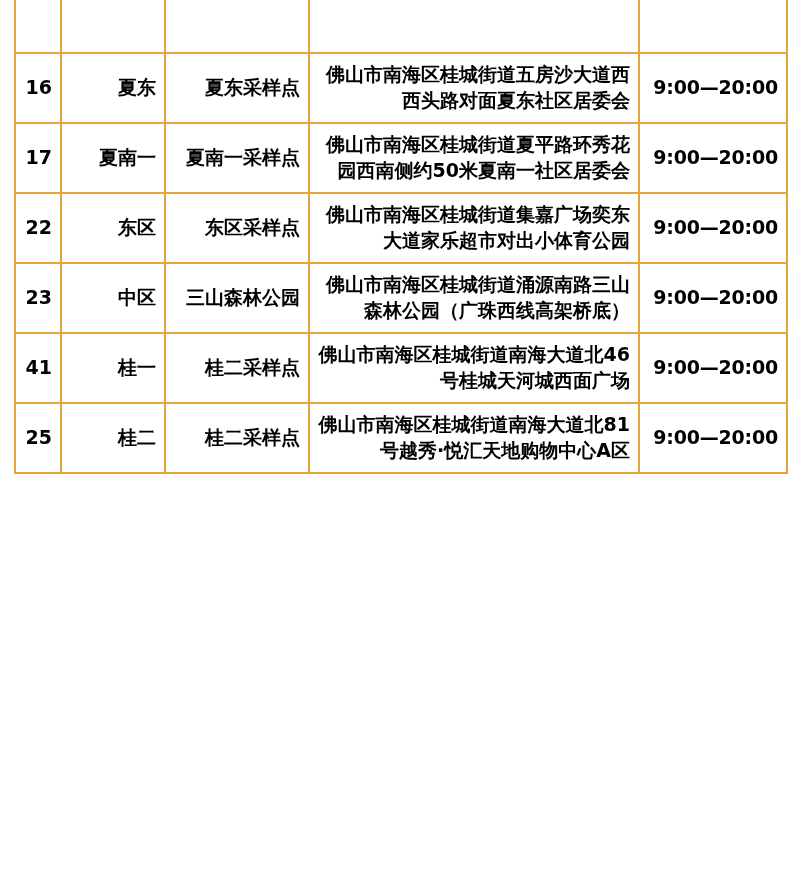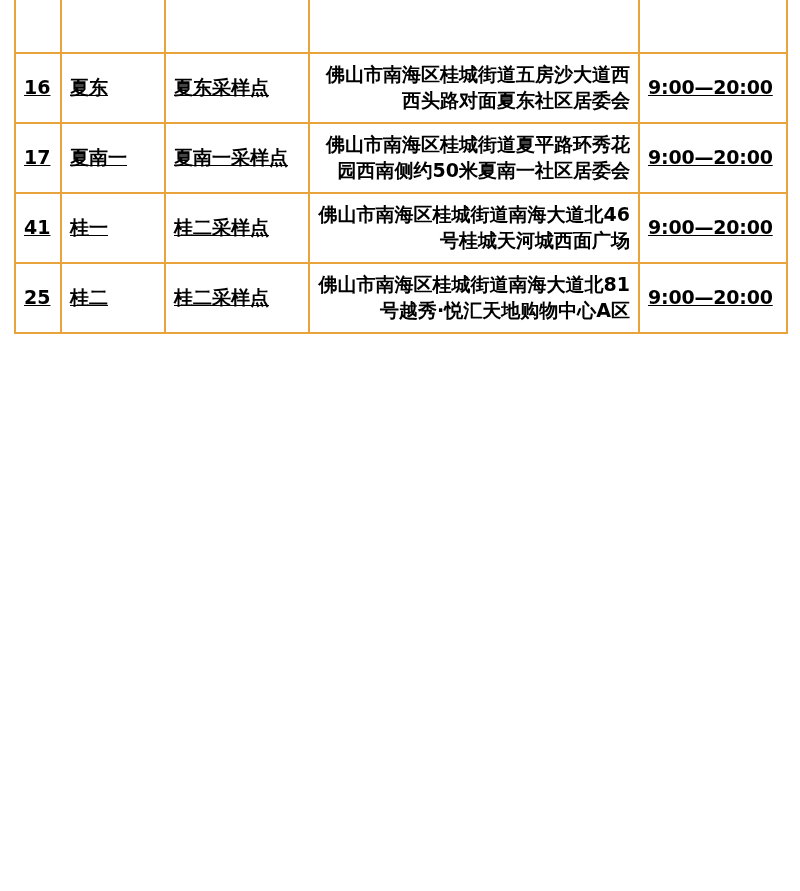--- a/index.html
+++ b/index.html
@@ -37,23 +37,22 @@
     border: 2px solid #e8a33d;
     padding: 6px 8px;
     vertical-align: middle;
     font-size: 19px;
     line-height: 1.35;
     font-weight: bold;
     height: 70px;
     box-sizing: border-box;
   }
   td.num, td.area, td.site, td.time {
-    text-align: left;
+    text-align: right;
     white-space: nowrap;
-    text-decoration: underline;
   }
   td.addr {
     text-align: right;
     padding-left: 10px;
     padding-right: 6px;
   }
   td.time {
     font-size: 18px;
     letter-spacing: -0.2px;
   }
@@ -90,20 +89,34 @@
         <td class="time">9:00—20:00</td>
       </tr>
       <tr>
         <td class="num">17</td>
         <td class="area">夏南一</td>
         <td class="site">夏南一采样点</td>
         <td class="addr">佛山市南海区桂城街道夏平路环秀花园西南侧约50米夏南一社区居委会</td>
         <td class="time">9:00—20:00</td>
       </tr>
       <tr>
+        <td class="num">22</td>
+        <td class="area">东区</td>
+        <td class="site">东区采样点</td>
+        <td class="addr">佛山市南海区桂城街道集嘉广场奕东大道家乐超市对出小体育公园</td>
+        <td class="time">9:00—20:00</td>
+      </tr>
+      <tr>
+        <td class="num">23</td>
+        <td class="area">中区</td>
+        <td class="site">三山森林公园</td>
+        <td class="addr">佛山市南海区桂城街道涌源南路三山森林公园（广珠西线高架桥底）</td>
+        <td class="time">9:00—20:00</td>
+      </tr>
+      <tr>
         <td class="num">41</td>
         <td class="area">桂一</td>
         <td class="site">桂二采样点</td>
         <td class="addr">佛山市南海区桂城街道南海大道北46号桂城天河城西面广场</td>
         <td class="time">9:00—20:00</td>
       </tr>
       <tr>
         <td class="num">25</td>
         <td class="area">桂二</td>
         <td class="site">桂二采样点</td>

